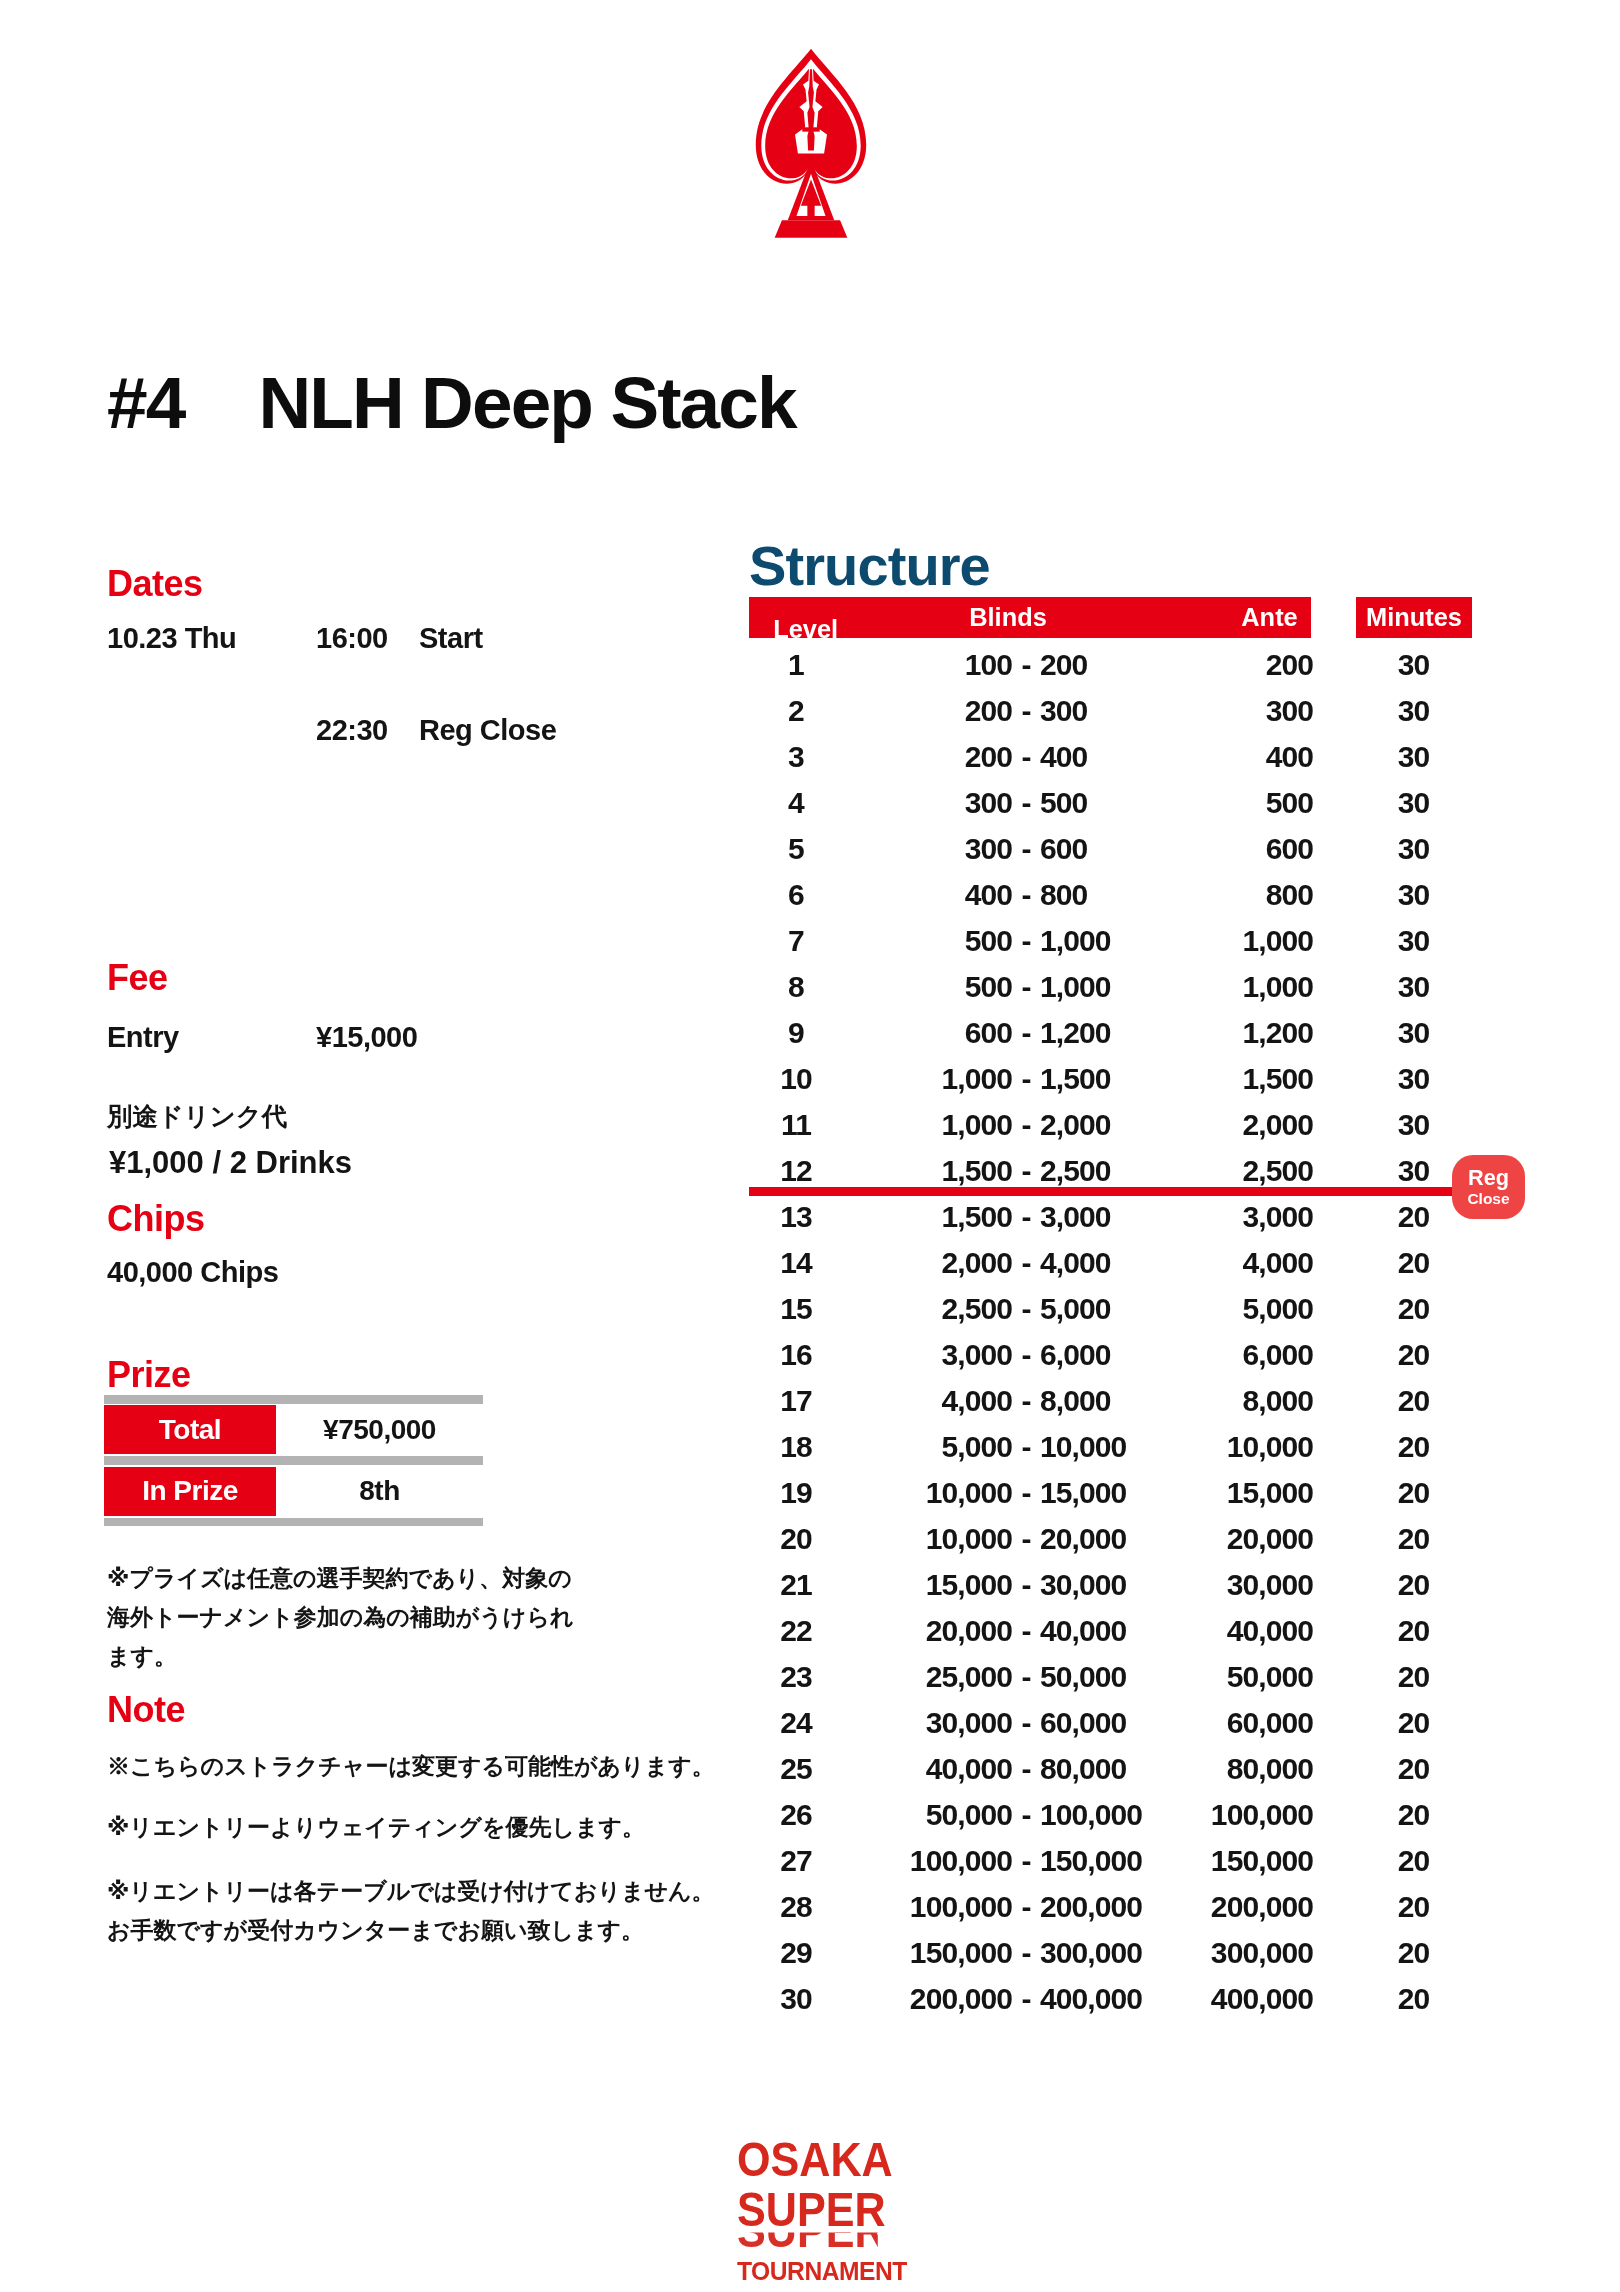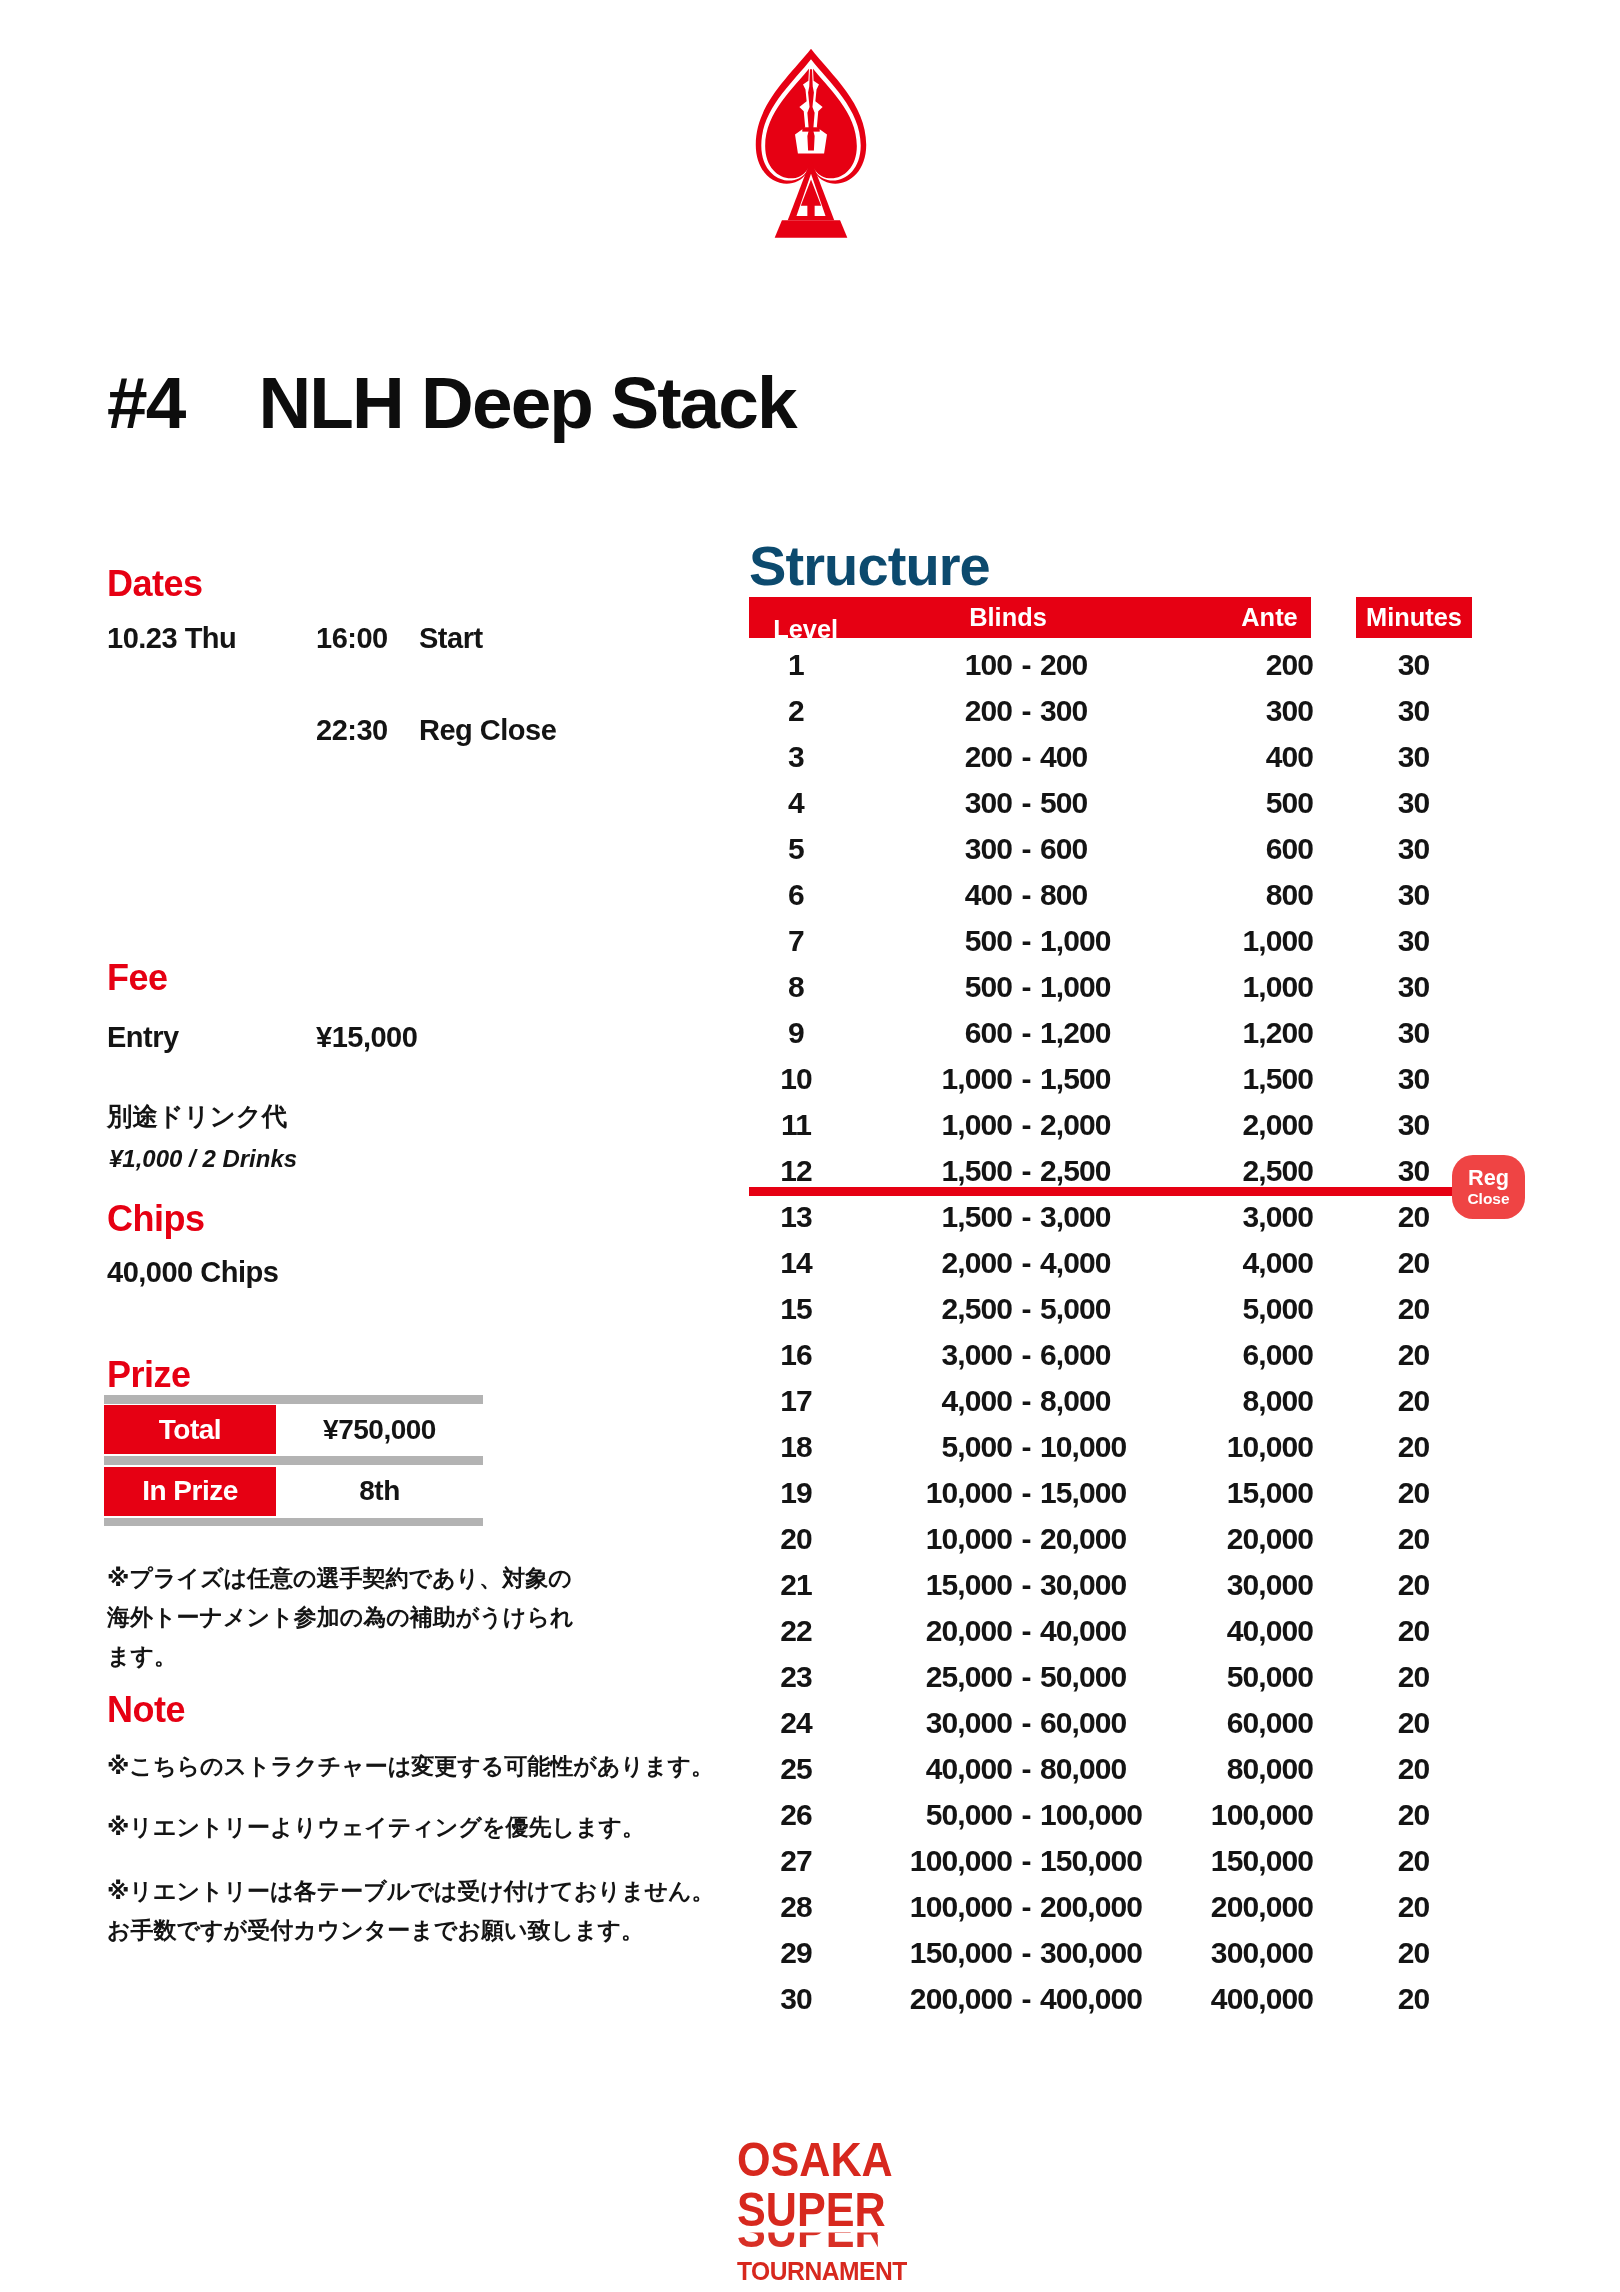--- a/index.html
+++ b/index.html
@@ -57,39 +57,39 @@
   .date-text  { left:107px; top:622px; }
   .start-time { left:316px; top:622px; }
   .start-label{ left:419px; top:622px; }
   .close-time { left:316px; top:714px; }
   .close-label{ left:419px; top:714px; }
 
   .fee-heading { left:107px; top:957px; }
   .entry-label { left:107px; top:1021px; }
   .entry-value { left:316px; top:1021px; }
   .drink-note1 { left:107px; top:1100px; font-size:25.4px; }
-  .drink-note2 { left:109px; top:1145px; font-size:24px;font-style:italic; }
+  .drink-note2 { left:109px; top:1145px; font-size:31px; }
 
   .chips-heading { left:107px; top:1198px; }
   .chips-value   { left:107px; top:1256px; }
 
   .prize-heading { left:107px; top:1354px; }
   .prize-table { left:104px; top:1395px; width:379px; display:flex; flex-direction:column; gap:1.9px; }
   .p-bar { height:8.5px; background:#b3b3b3; }
   .p-row { display:flex; height:49px; }
   .p-label { width:172px; background:#e60013; color:#fff; font-size:28px; font-weight:800;
              display:flex; align-items:center; justify-content:center; letter-spacing:-0.5px; }
   .p-value { flex:1; display:flex; align-items:center; justify-content:center;
              font-size:28px; font-weight:700; letter-spacing:-0.5px; }
 
   .prize-notes { left:107px; top:1559px; }
   .prize-notes span { display:block; line-height:39px; }
 
   .note-heading { left:107px; top:1689px; }
-  .note-l0 { left:107px; top:1751px; }
+  .note-l0 { left:107px; top:1751px;font-family:Liberation Serif, serif; }
   .note-l1 { left:107px; top:1812px; }
   .note-l2 { left:107px; top:1876px; }
   .note-l3 { left:107px; top:1915px; }
 
   
   .footer-logo { left:737px; top:2134px; width:160px; color:#d7281e; font-weight:800; }
   .fl-big { font-size:49px; line-height:50px; transform:scaleX(0.88); transform-origin:left; white-space:nowrap; }
   .fl-ghost { clip-path:inset(55% 0 0 0); margin-top:-29px; opacity:0.96; }
   .fl-small { font-size:25.4px; line-height:29px; transform:scaleX(0.97); transform-origin:left;
               letter-spacing:-0.5px; white-space:nowrap; margin-top:1.9px; }

